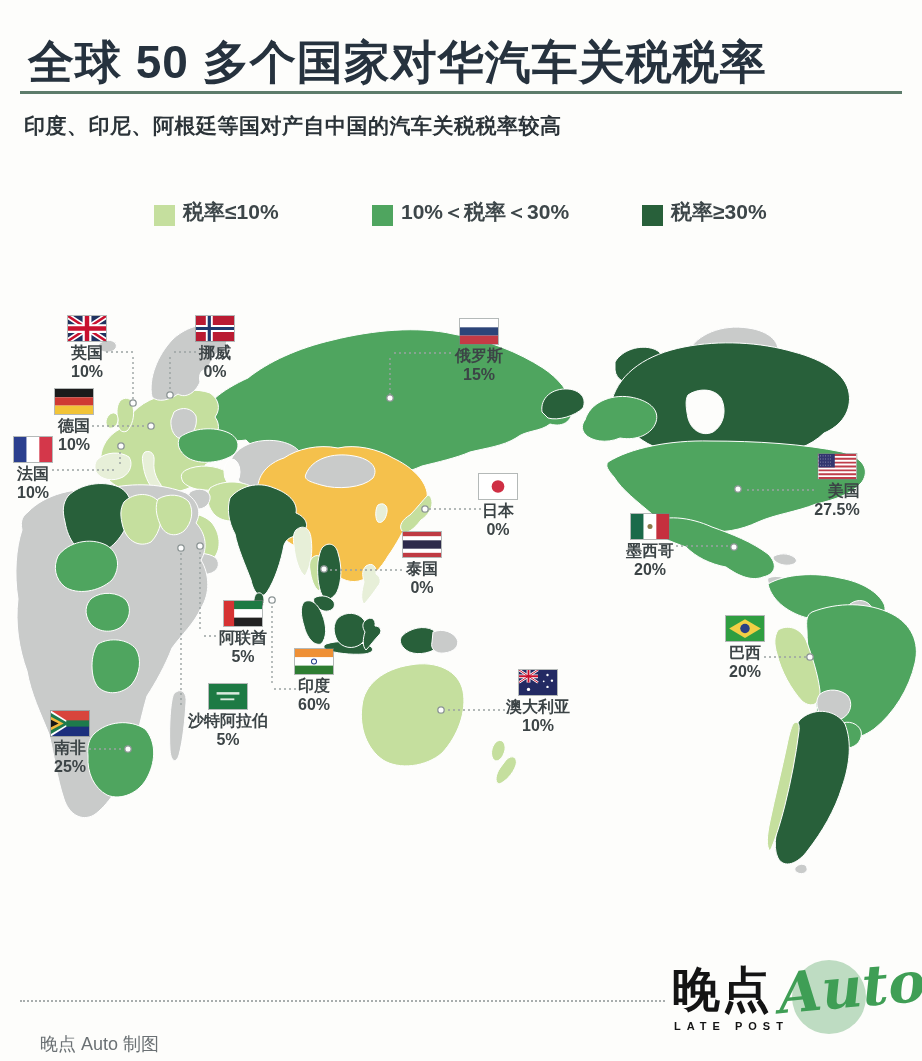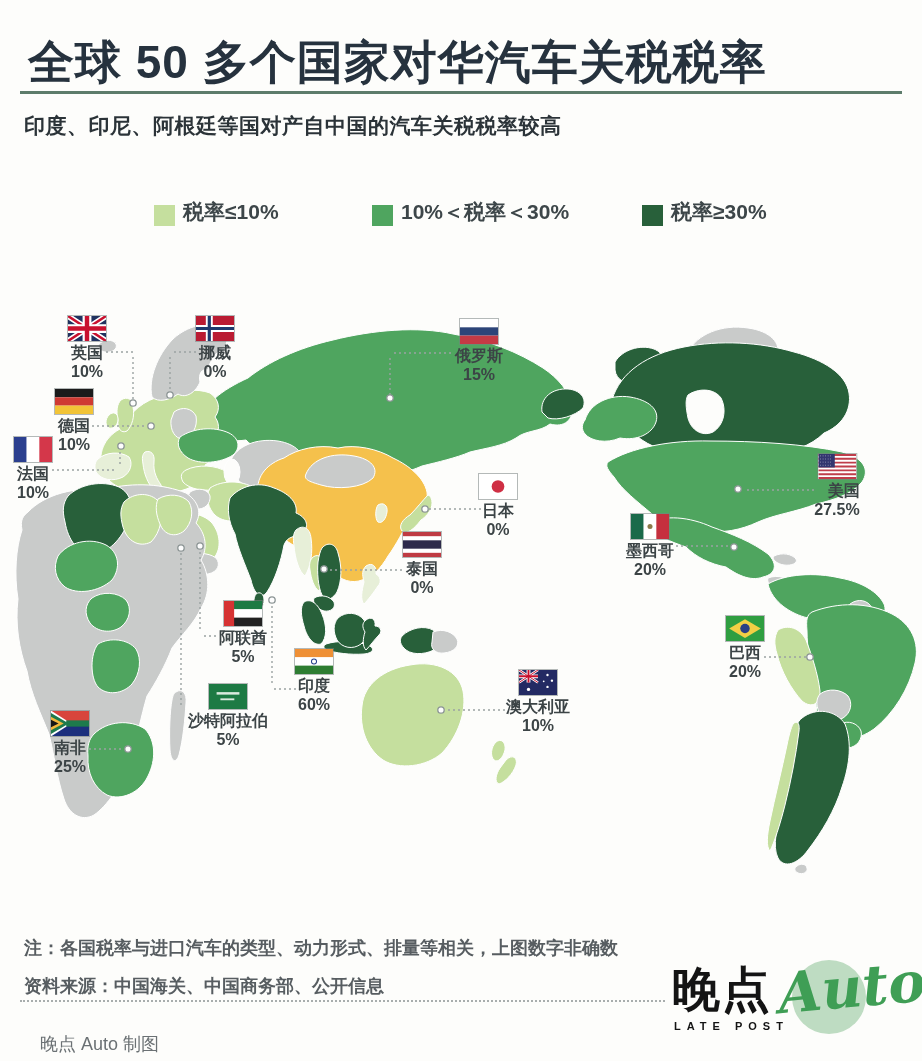--- a/index.html
+++ b/index.html
@@ -339,22 +339,20 @@
             <path d="M-2,2 L28,20 L-2,38 Z" fill="#1e7a4c"></path>
             <path d="M-2,8 L20,20 L-2,32 Z" fill="#f2b73c"></path>
             <path d="M-2,13 L12,20 L-2,27 Z" fill="#161616"></path>
           </svg>
         </div>
         <div class="cname">南非</div>
         <div class="crate">25%</div>
       </div>
     </div>
 
-  <p class="note">注：各国税率与进口汽车的类型、动力形式、排量等相关，上图数字非确数</p>
-  <p class="source">资料来源：中国海关、中国商务部、公开信息</p>
   <div class="foot-dots"></div>
   <p class="credit">晚点 Auto 制图</p>
 
   <div class="logo">
     <div class="logo-circle"></div>
     <div class="logo-cn">晚点</div>
     <div class="logo-en">LATE POST</div>
     <div class="logo-auto">Auto</div>
   </div>
 

